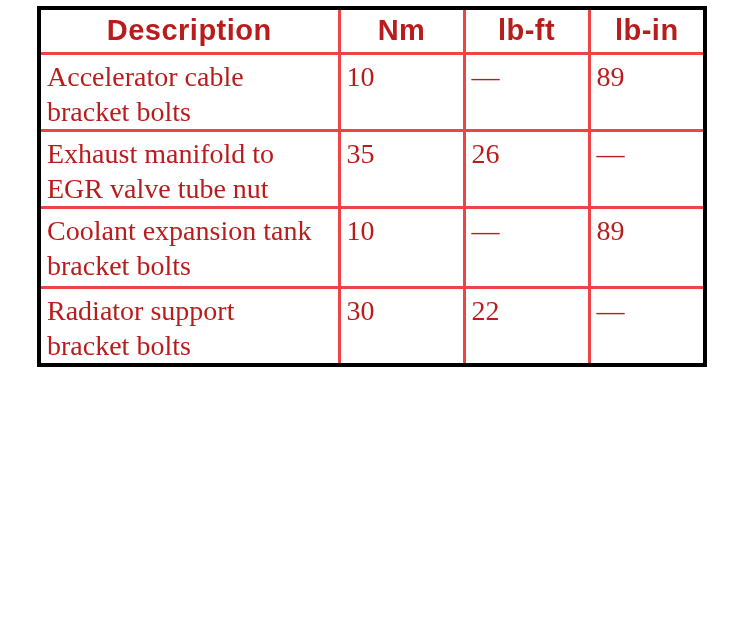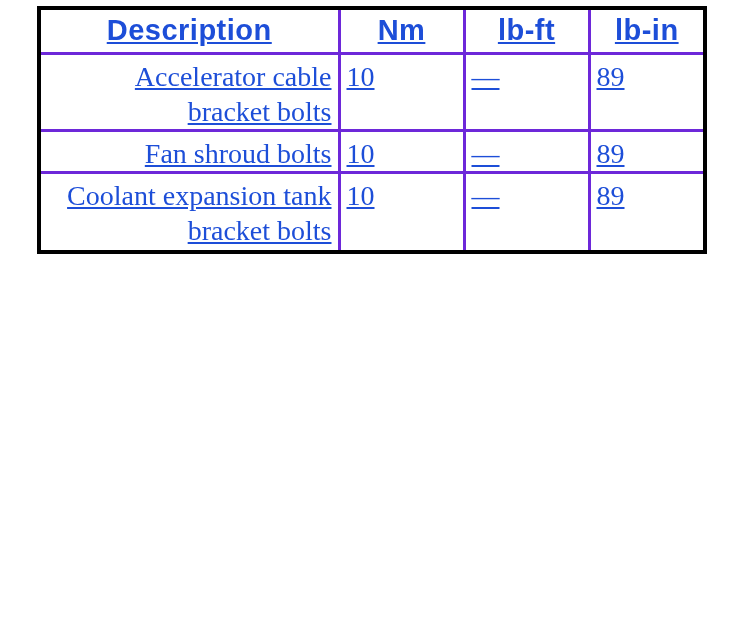--- a/index.html
+++ b/index.html
@@ -18,43 +18,42 @@
     position: absolute;
     left: 37px;
     top: 6px;
     border-collapse: collapse;
     table-layout: fixed;
     background: #ffffff;
     border: 4px solid #000000;
   }
   table.spec-table th,
   table.spec-table td {
-    border: 3px solid #6d28d9;
-    color: #1d4ed8;
+    border: 3px solid #ef4444;
+    color: #b91c1c;
     overflow: hidden;
-    text-decoration: underline;
   }
   table.spec-table th {
     font-family: "Liberation Sans", sans-serif;
     font-weight: bold;
     font-size: 29px;
     letter-spacing: 0.5px;
     text-align: center;
     vertical-align: middle;
     padding: 0;
   }
   table.spec-table td {
     font-family: "Liberation Serif", serif;
     font-size: 28px;
     line-height: 35px;
     vertical-align: top;
     padding: 4px 6px 0 6px;
   }
   td.cell-desc {
-    text-align: right;
+    text-align: left;
     padding-left: 10px;
     white-space: pre-line;
   }
   td.cell-val {
     text-align: left;
   }
 </style>
 </head>
 <body>
 
@@ -75,28 +74,36 @@
       </tr>
     </thead>
     <tbody>
       <tr style="height:76px">
         <td class="cell-desc">Accelerator cable
 bracket bolts</td>
         <td class="cell-val">10</td>
         <td class="cell-val">—</td>
         <td class="cell-val">89</td>
       </tr>
-      <tr style="height:40px">
-        <td class="cell-desc">Fan shroud bolts</td>
-        <td class="cell-val">10</td>
+      <tr style="height:76px">
+        <td class="cell-desc">Exhaust manifold to
+EGR valve tube nut</td>
+        <td class="cell-val">35</td>
+        <td class="cell-val">26</td>
         <td class="cell-val">—</td>
-        <td class="cell-val">89</td>
       </tr>
       <tr style="height:80px">
         <td class="cell-desc">Coolant expansion tank
 bracket bolts</td>
         <td class="cell-val">10</td>
         <td class="cell-val">—</td>
         <td class="cell-val">89</td>
       </tr>
+      <tr style="height:77px">
+        <td class="cell-desc">Radiator support
+bracket bolts</td>
+        <td class="cell-val">30</td>
+        <td class="cell-val">22</td>
+        <td class="cell-val">—</td>
+      </tr>
     </tbody>
   </table>
 </div>
 
 </body></html>

